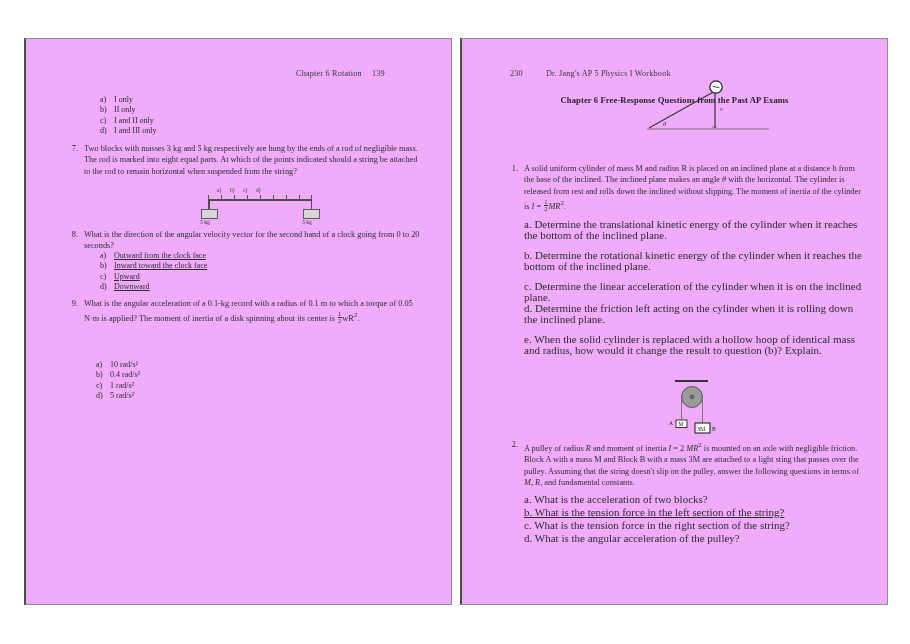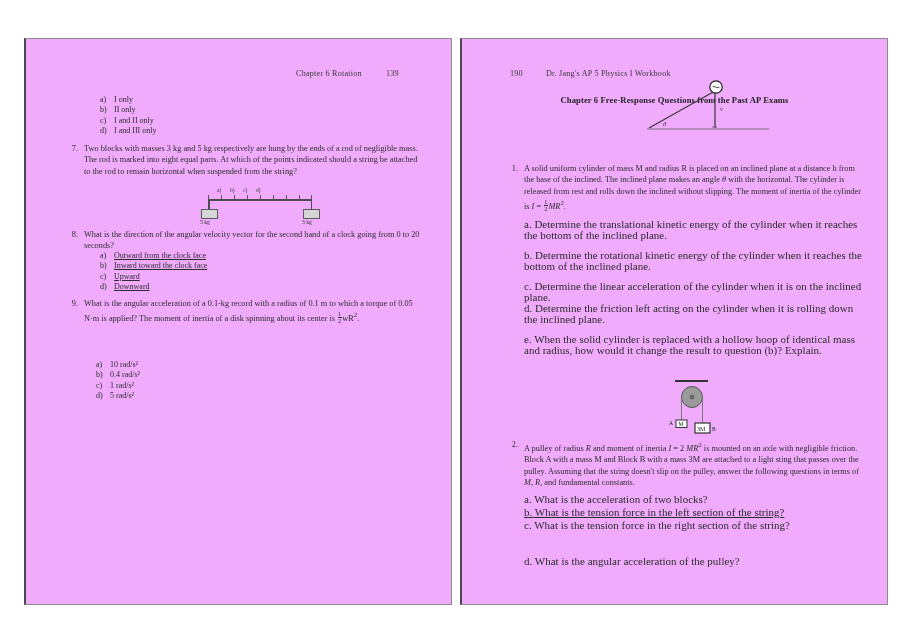--- a/index.html
+++ b/index.html
@@ -41,21 +41,21 @@
 
   
   .runhead {
     position: absolute;
     font-size: 8.2px;
     letter-spacing: .2px;
     color: #3a3a3a;
     white-space: nowrap;
   }
   .runhead-left-chapter { left: 270px; top: 30px; }
-  .runhead-left-pageno  { left: 360px; top: 30px; }
+  .runhead-left-pageno  { left: 346px; top: 30px; }
   .runhead-right-pageno { left: 48px;  top: 30px; }
   .runhead-right-title  { left: 84px;  top: 30px; }
 
   .doc-title {
     position: absolute;
     left: 0; right: 0;
     top: 56px;
     text-align: center;
     font-size: 8.6px;
     font-weight: bold;
@@ -275,21 +275,21 @@
           <span class="choice-lbl">d)</span><span>5 rad/s²</span>
         </div>
       </div>
 
     </div>
   </div>
 
   <div class="page page-right">
     <div class="page-inner">
 
-      <div class="runhead runhead-right-pageno">190</div>
+      <div class="runhead runhead-right-pageno">230</div>
       <div class="runhead runhead-right-title">Dr. Jang's AP 5 Physics I Workbook</div>
 
       <div class="doc-title">Chapter 6 Free-Response Questions from the Past AP Exams</div>
 
       <div class="fig-incline">
         <svg width="140" height="62" viewBox="0 0 140 62">
           <line x1="10" y1="52" x2="132" y2="52" stroke="#777" stroke-width="1.1"></line>
           <line x1="12" y1="51" x2="78" y2="14" stroke="#333" stroke-width="1.1"></line>
           <line x1="78" y1="14" x2="78" y2="51" stroke="#333" stroke-width="1.2"></line>
           <circle cx="79" cy="10" r="6.2" fill="#ffffff" stroke="#222" stroke-width="1.2"></circle>
@@ -353,21 +353,21 @@
         <span>What is the acceleration of two blocks?</span>
       </div>
       <div class="subpart" style="left:62px; top:468px; width:340px;text-decoration:underline;">
         <span class="lbl">b.</span>
         <span>What is the tension force in the left section of the string?</span>
       </div>
       <div class="subpart" style="left:62px; top:481px; width:340px;">
         <span class="lbl">c.</span>
         <span>What is the tension force in the right section of the string?</span>
       </div>
-      <div class="subpart" style="left:62px; top:494px; width:340px;margin-top:23px;">
+      <div class="subpart" style="left:62px; top:494px; width:340px;">
         <span class="lbl">d.</span>
         <span>What is the angular acceleration of the pulley?</span>
       </div>
 
     </div>
   </div>
 
 </div>
 
 </body></html>

